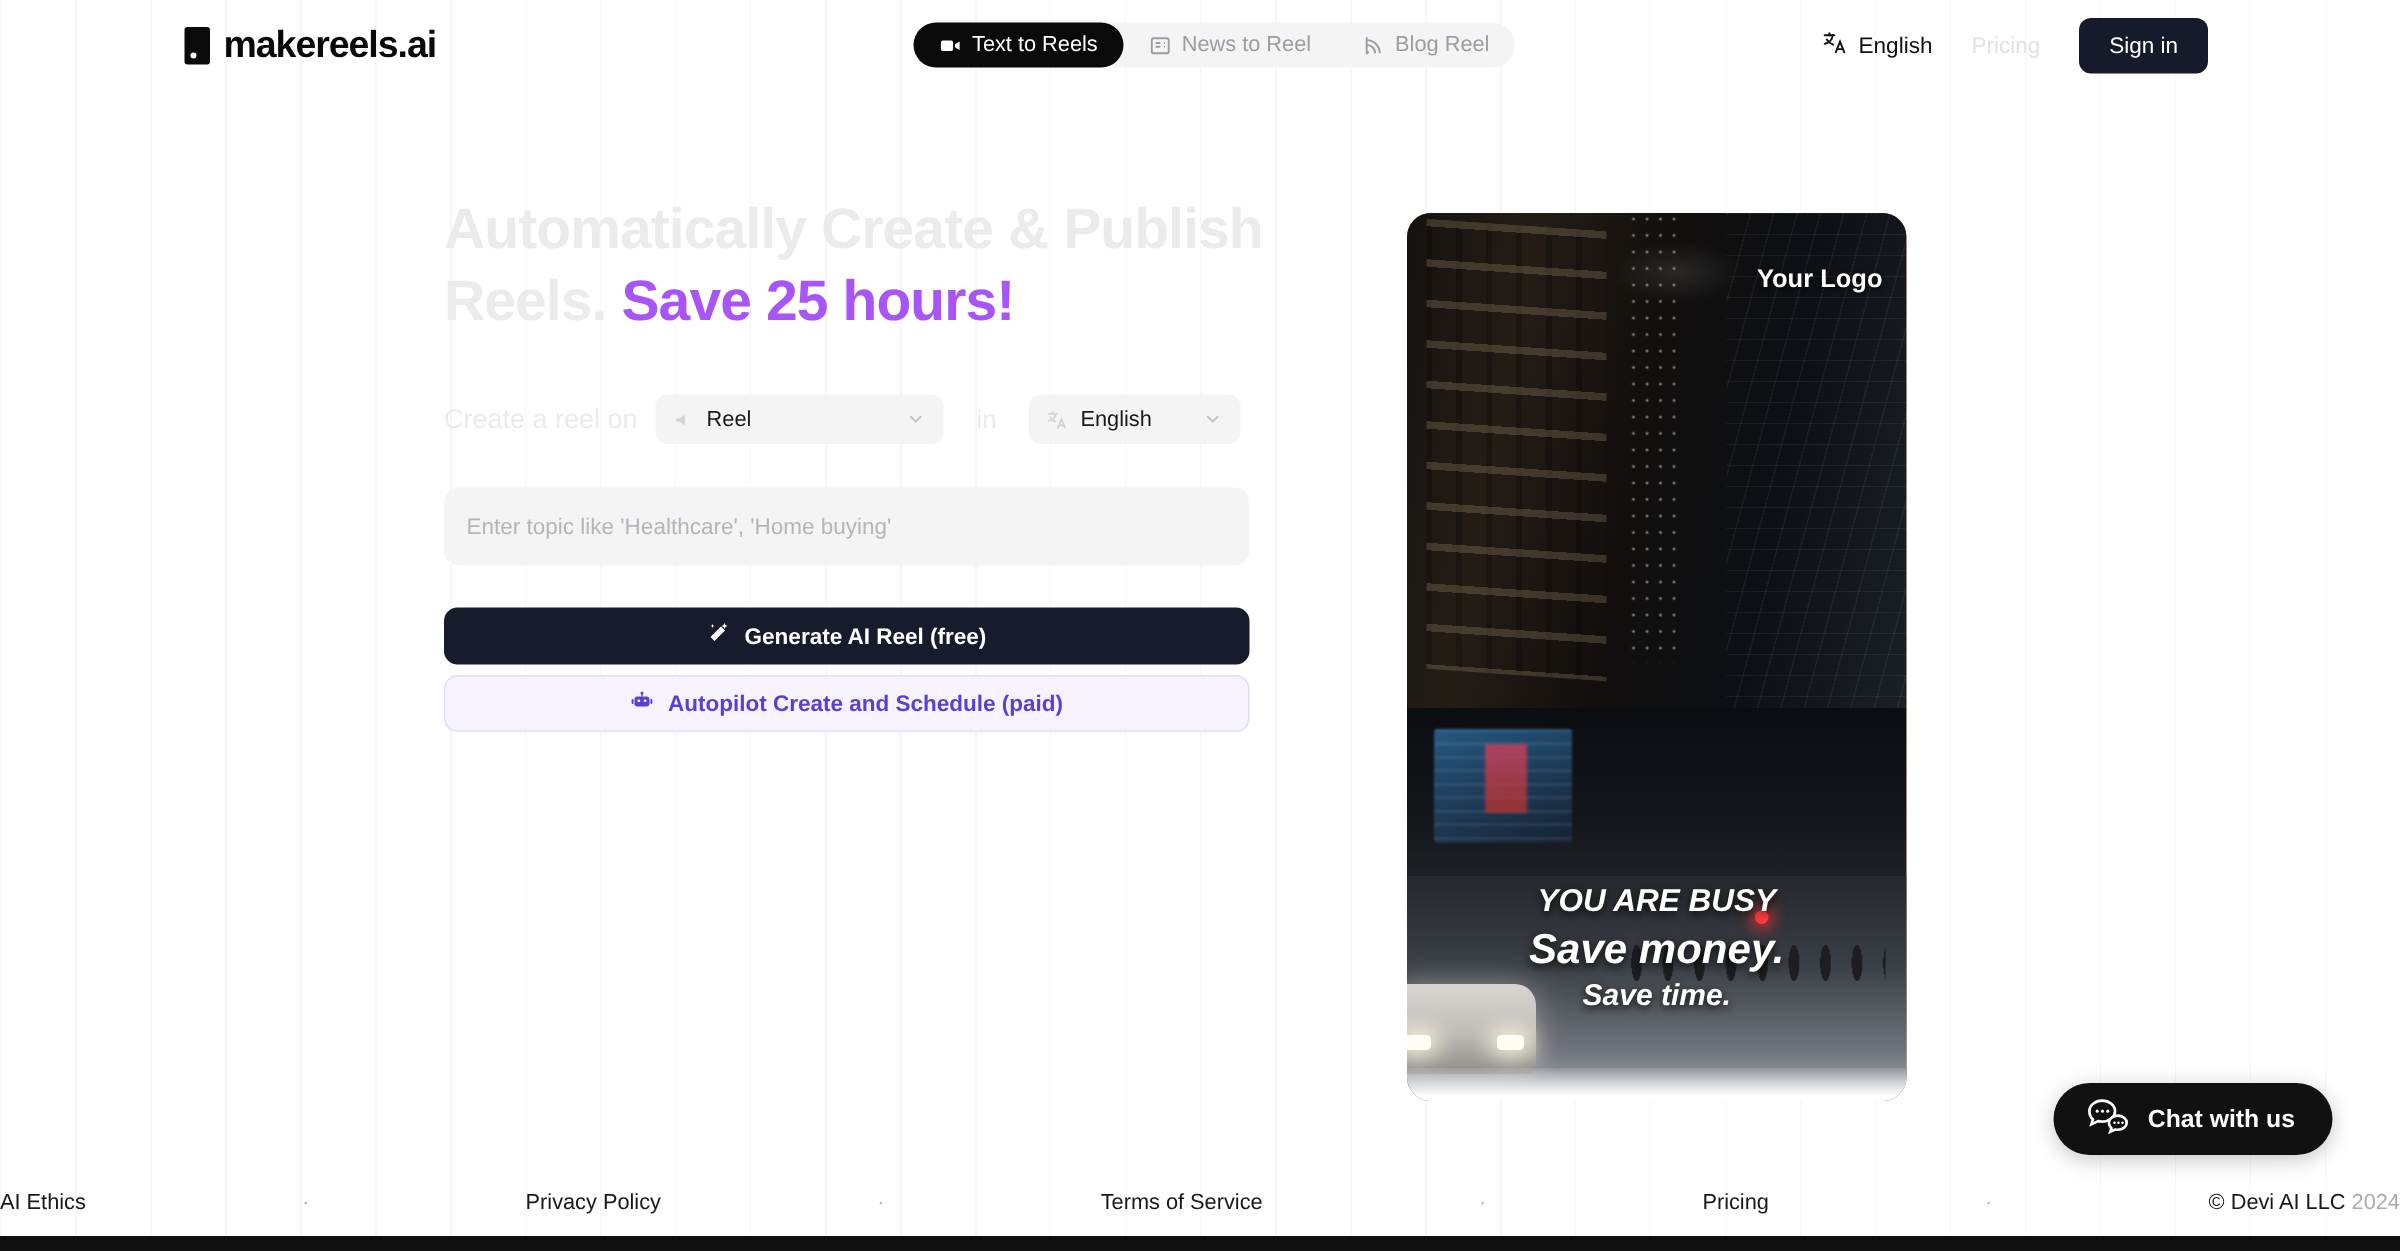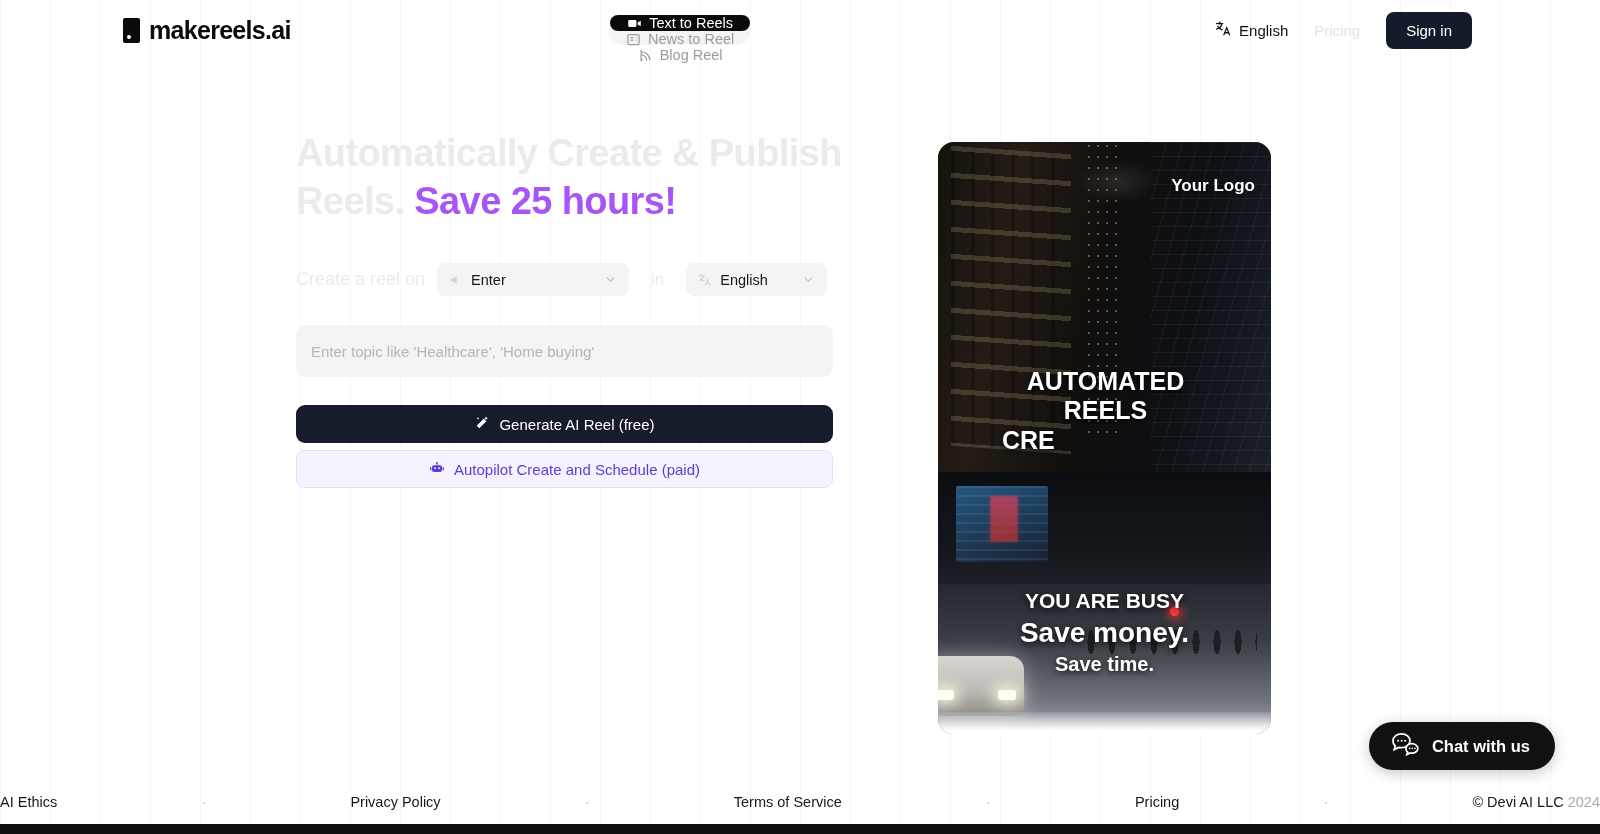--- a/index.html
+++ b/index.html
@@ -74,21 +74,20 @@
   .tabs {
     position: absolute;
     left: 609px;
     top: 15px;
     height: 30px;
     display: flex;
     align-items: center;
     background: #f4f4f5;
     border-radius: 15px;
     padding: 0;
-    flex-direction: column;
   }
   .tab {
     height: 30px;
     display: flex;
     align-items: center;
     gap: 7px;
     padding: 0 17px;
     border-radius: 15px;
     font-size: 14.5px;
     color: #9b9ba3;
@@ -209,20 +208,21 @@
     height: 38px;
     border-radius: 9px;
     display: flex;
     align-items: center;
     justify-content: center;
     gap: 9px;
     font-size: 15px;
     cursor: pointer;
     font-family: inherit;
     border: none;
+    font-weight: bold;
   }
   .btn-generate {
     margin-top: 28px;
     background: #171c2c;
     color: #ffffff;
   }
   .btn-autopilot {
     margin-top: 7px;
     background: #f6f3fe;
     color: #5b3fd4;
@@ -397,20 +397,21 @@
   .cap-bot {
     position: absolute;
     bottom: 58px;
     left: 14px;
     right: 14px;
     text-align: center;
     color: #ffffff;
     font-weight: bold;
     text-shadow: 0 2px 6px rgba(0,0,0,0.85);
     z-index: 4;
+    font-style: italic;
   }
   .cap-bot .b1 { display: block; font-size: 21px; }
   .cap-bot .b2 { display: block; font-size: 28px; margin-top: 4px; }
   .cap-bot .b3 { display: block; font-size: 20px; margin-top: 4px; }
   .vid-fade {
     position: absolute;
     left: 0; right: 0; bottom: 0;
     height: 22px;
     background: linear-gradient(to bottom, rgba(255,255,255,0.1), #ffffff 85%);
     z-index: 5;
@@ -552,21 +553,21 @@
 
     <div class="reel-row">
       <span class="reel-label">Create a reel on</span>
 
       <div class="select sel-topic">
         <span class="sel-icon">
           <svg width="14" height="14" viewBox="0 0 24 24" fill="#000000">
             <path d="M3 10v4h4l6 4V6L7 10H3z"></path>
           </svg>
         </span>
-        <span class="sel-val">Enter</span>
+        <span class="sel-val">Reel</span>
         <span class="chev">
           <svg width="13" height="13" viewBox="0 0 24 24" fill="none" stroke="#000" stroke-width="2.4" stroke-linecap="round">
             <polyline points="6 9 12 15 18 9"></polyline>
           </svg>
         </span>
       </div>
 
       <span class="in-word">in</span>
 
       <div class="select sel-lang">
@@ -621,25 +622,20 @@
   <div class="video">
 
     <div class="vid-top">
       <div class="win-left"></div>
       <div class="tower-lights"></div>
       <div class="glass-right"></div>
     </div>
 
     <div class="your-logo">Your Logo</div>
 
-    <div class="cap-top">
-      <span class="l-a">AUTOMATED</span>
-      <span class="l-b">REELS</span>
-      <span class="l-c">CRE</span>
-    </div>
 
     <div class="vid-bottom">
       <div class="neon"></div>
       <div class="neon2"></div>
       <div class="street"></div>
       <div class="tail-light"></div>
       <div class="crowd"></div>
       <div class="car"></div>
     </div>
 

